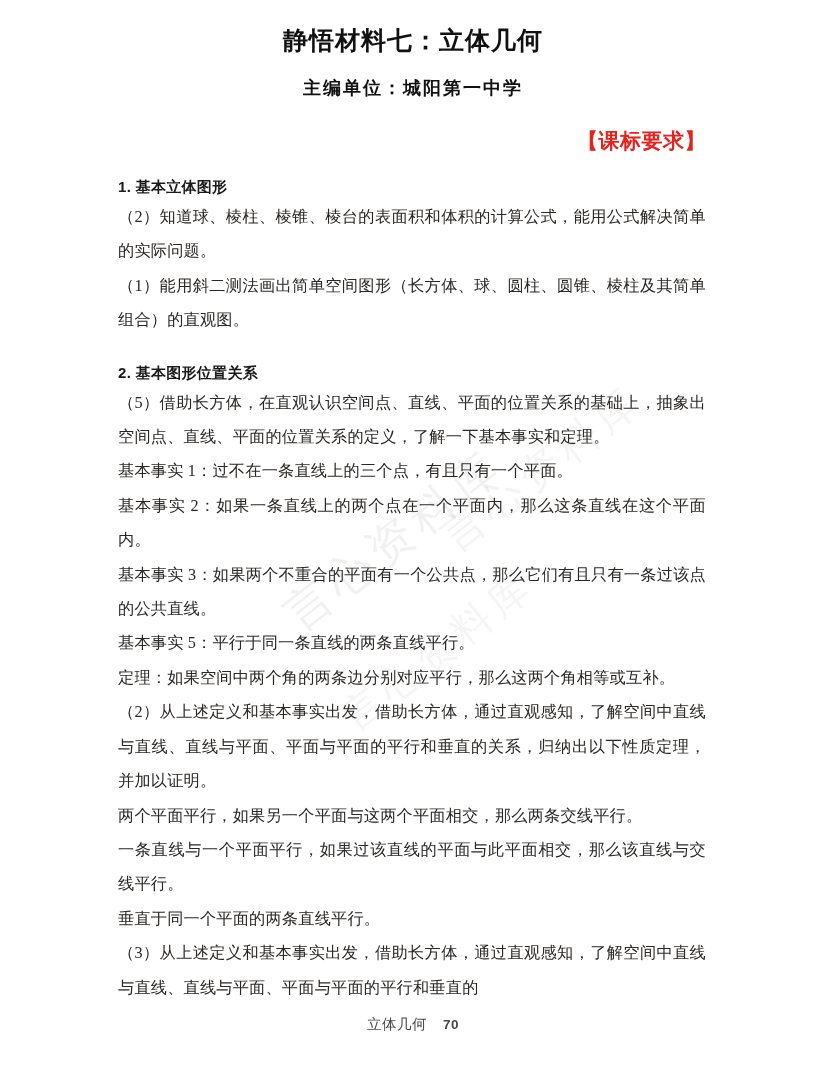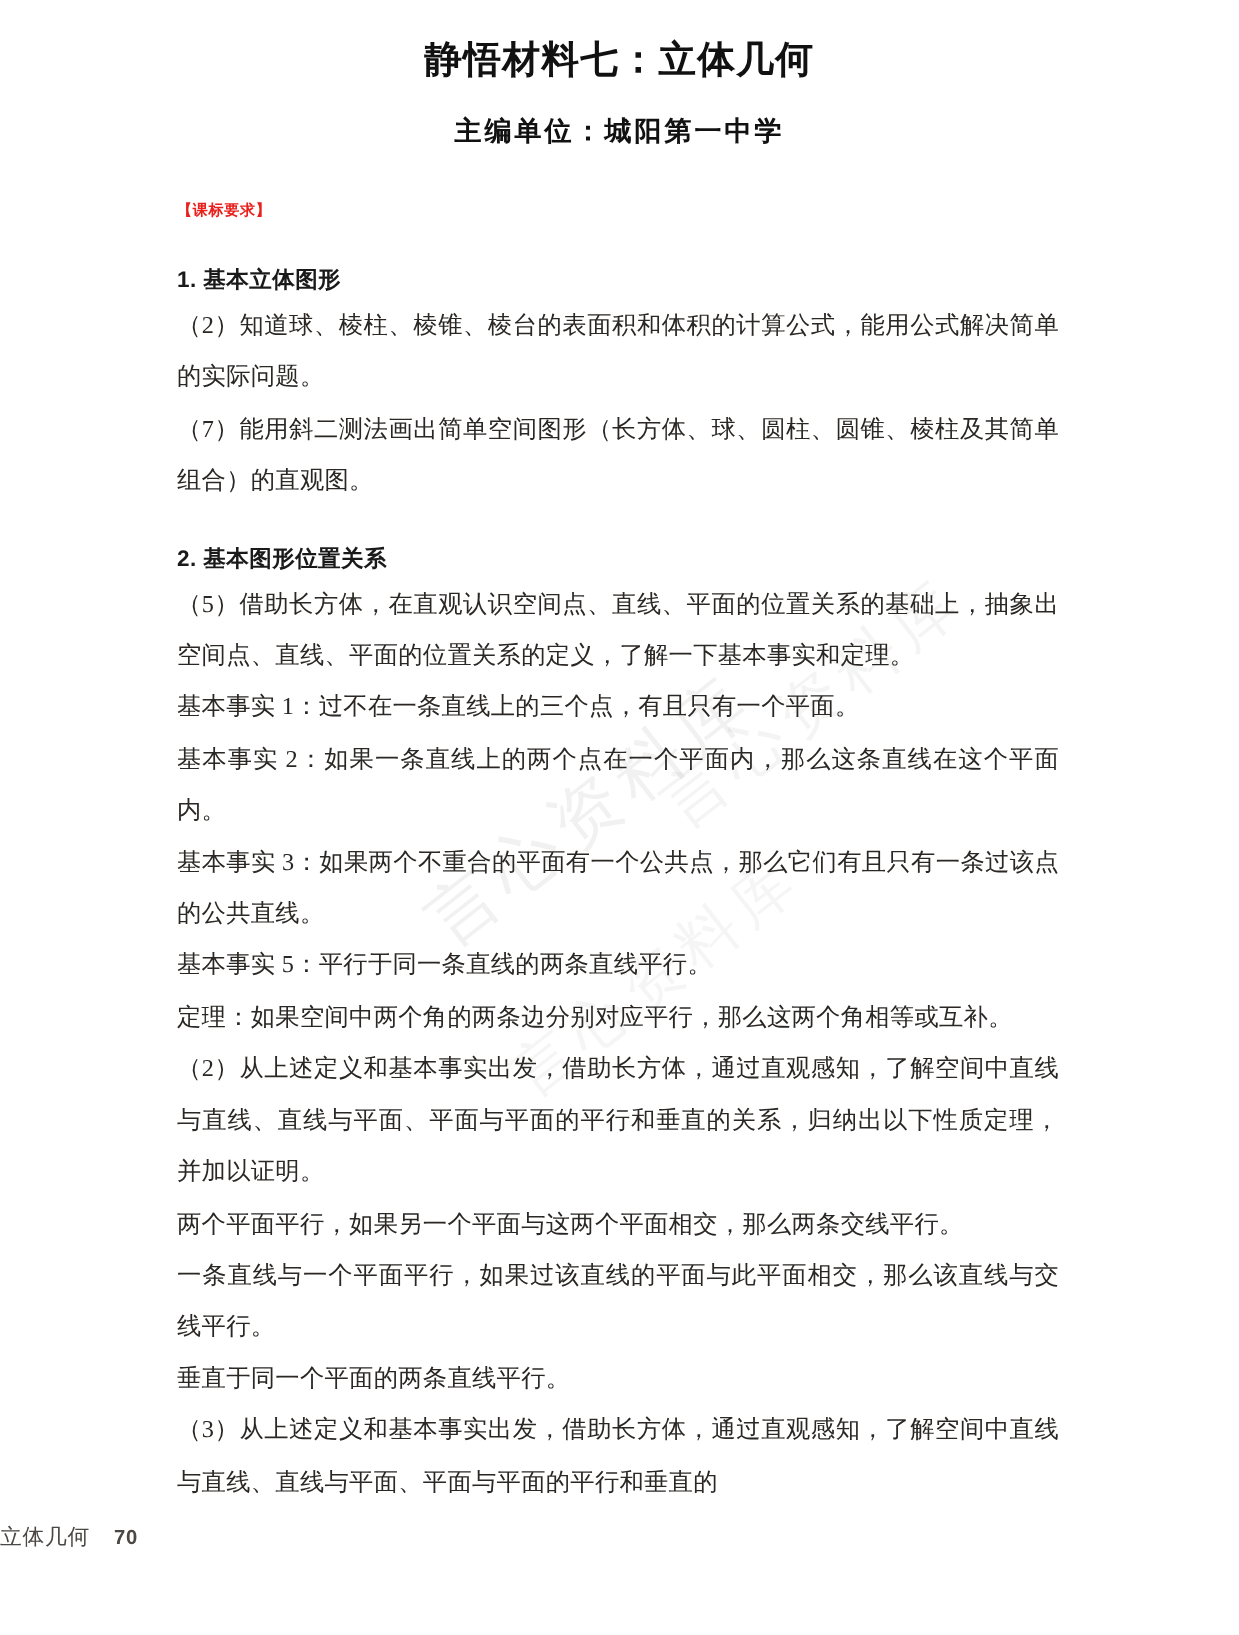--- a/index.html
+++ b/index.html
@@ -79,24 +79,25 @@
 
   .body-block {
     padding-left: 118px;
     padding-right: 120px;
   }
 
   #standard-heading {
     margin-top: 28px;
     font-family: "Liberation Sans", "DejaVu Sans", sans-serif;
     font-weight: 700;
-    font-size: 10px;
+    font-size: 21px;
     line-height: 22px;
     color: #e8211c;
     letter-spacing: 0.5px;
+    text-align: right;
   }
 
   .section-heading {
     margin-top: 24px;
     margin-bottom: 2px;
     font-family: "Liberation Sans", "DejaVu Sans", sans-serif;
     font-weight: 700;
     font-size: 15px;
     line-height: 22px;
     color: #1a1a1a;
@@ -116,21 +117,21 @@
 
   .para.indent {
     text-indent: 0;
   }
 
   #footer {
     position: absolute;
     left: 0;
     right: 0;
     bottom: 56px;
-    text-align: left;
+    text-align: center;
     z-index: 2;
     font-family: "Liberation Serif", "DejaVu Serif", serif;
     font-size: 14.5px;
     color: #4a4744;
     letter-spacing: 0.5px;
   }
   #footer-page-number {
     margin-left: 16px;
     font-family: "Liberation Sans", "DejaVu Sans", sans-serif;
     font-size: 13.5px;
@@ -154,21 +155,21 @@
 
     <div class="title-line" id="title-sub">主编单位：城阳第一中学</div>
 
     <div class="body-block">
 
       <div id="standard-heading">【课标要求】</div>
 
       <div class="section-heading">1. 基本立体图形</div>
 
       <p class="para indent">（2）知道球、棱柱、棱锥、棱台的表面积和体积的计算公式，能用公式解决简单的实际问题。</p>
-      <p class="para indent">（7）能用斜二测法画出简单空间图形（长方体、球、圆柱、圆锥、棱柱及其简单组合）的直观图。</p>
+      <p class="para indent">（1）能用斜二测法画出简单空间图形（长方体、球、圆柱、圆锥、棱柱及其简单组合）的直观图。</p>
 
       <div class="section-heading">2. 基本图形位置关系</div>
 
       <p class="para indent">（5）借助长方体，在直观认识空间点、直线、平面的位置关系的基础上，抽象出空间点、直线、平面的位置关系的定义，了解一下基本事实和定理。</p>
       <p class="para">基本事实 1：过不在一条直线上的三个点，有且只有一个平面。</p>
       <p class="para">基本事实 2：如果一条直线上的两个点在一个平面内，那么这条直线在这个平面内。</p>
       <p class="para">基本事实 3：如果两个不重合的平面有一个公共点，那么它们有且只有一条过该点的公共直线。</p>
       <p class="para">基本事实 5：平行于同一条直线的两条直线平行。</p>
       <p class="para">定理：如果空间中两个角的两条边分别对应平行，那么这两个角相等或互补。</p>
       <p class="para indent">（2）从上述定义和基本事实出发，借助长方体，通过直观感知，了解空间中直线与直线、直线与平面、平面与平面的平行和垂直的关系，归纳出以下性质定理，并加以证明。</p>

